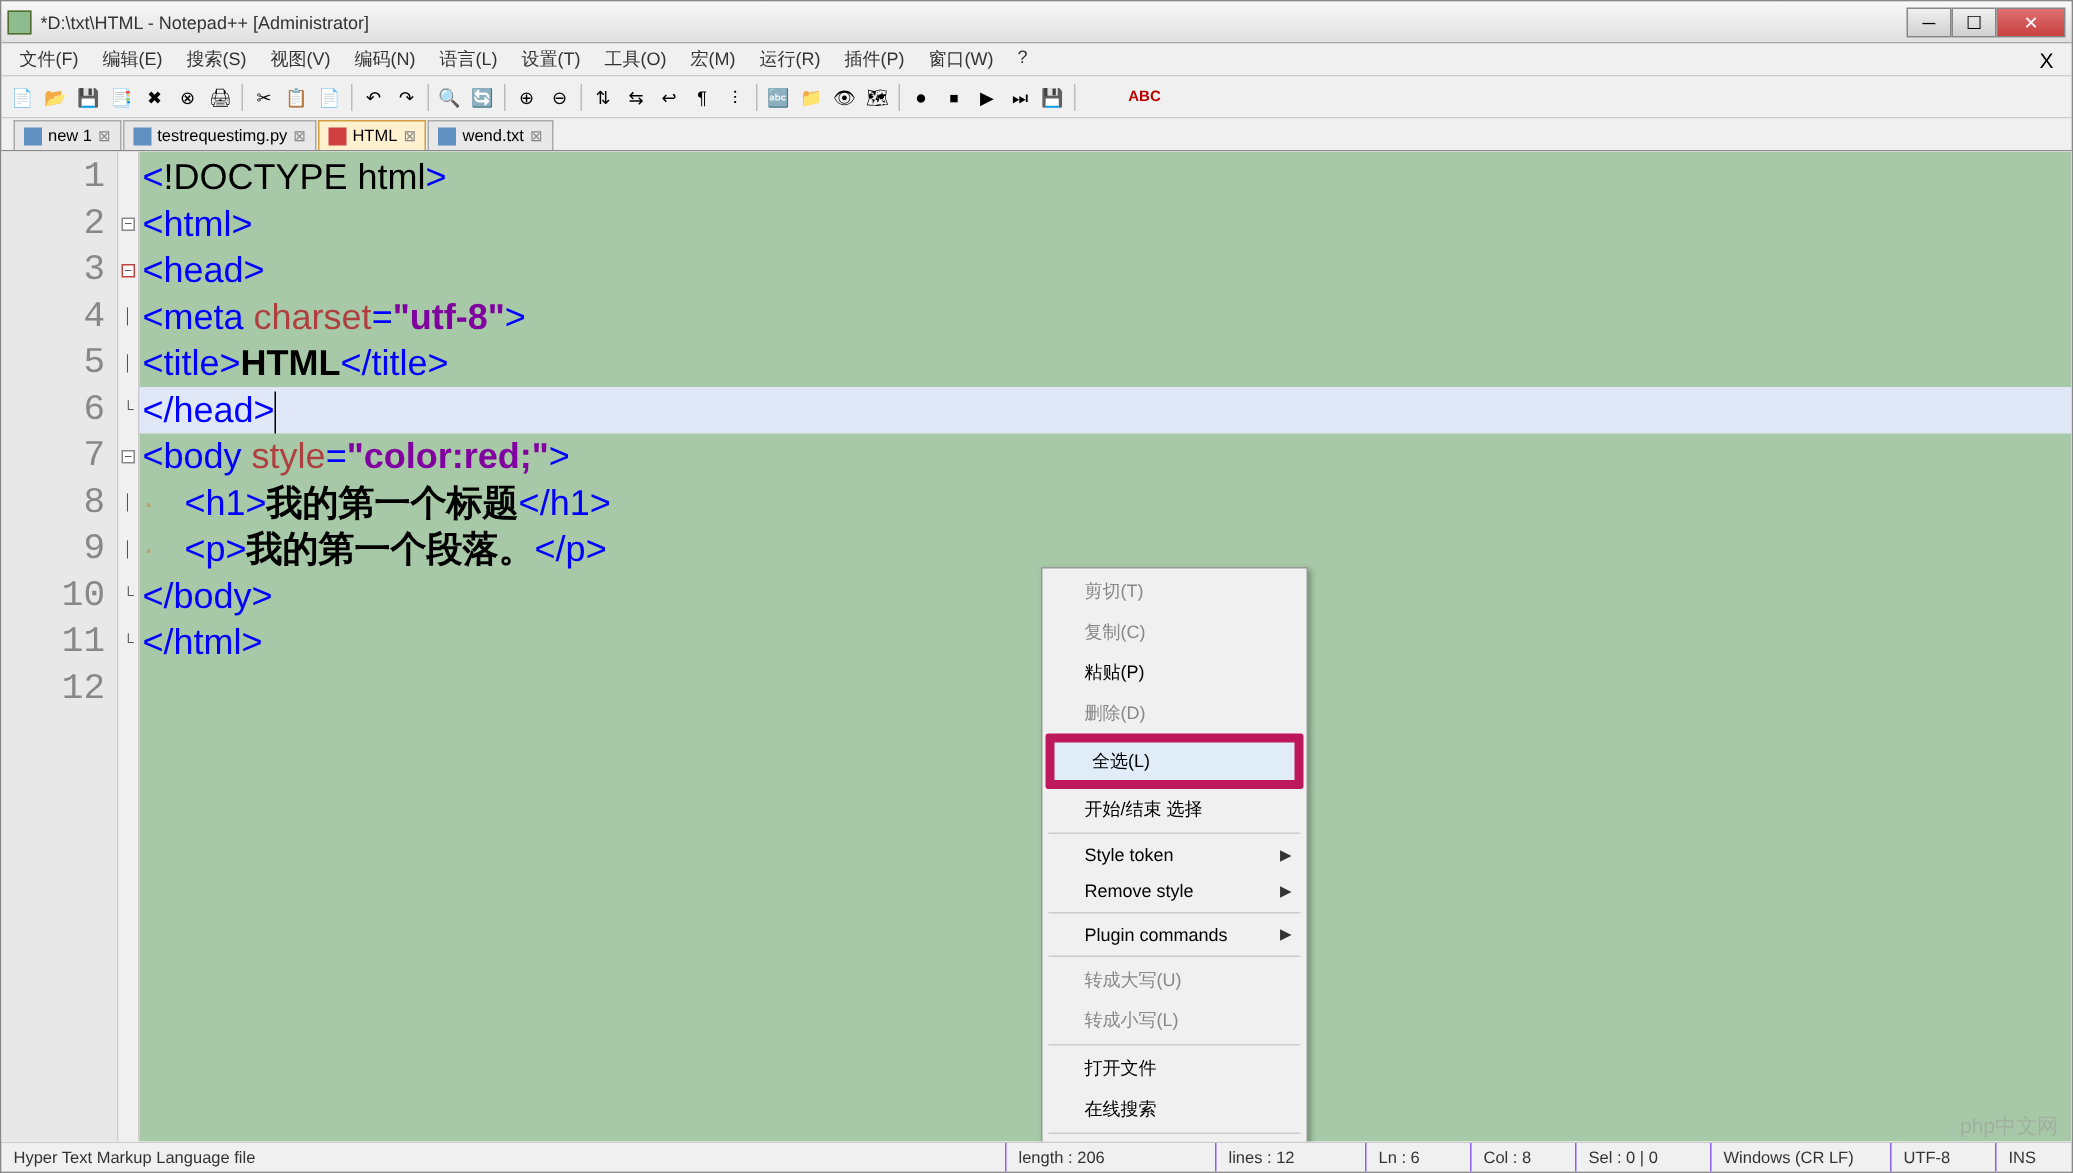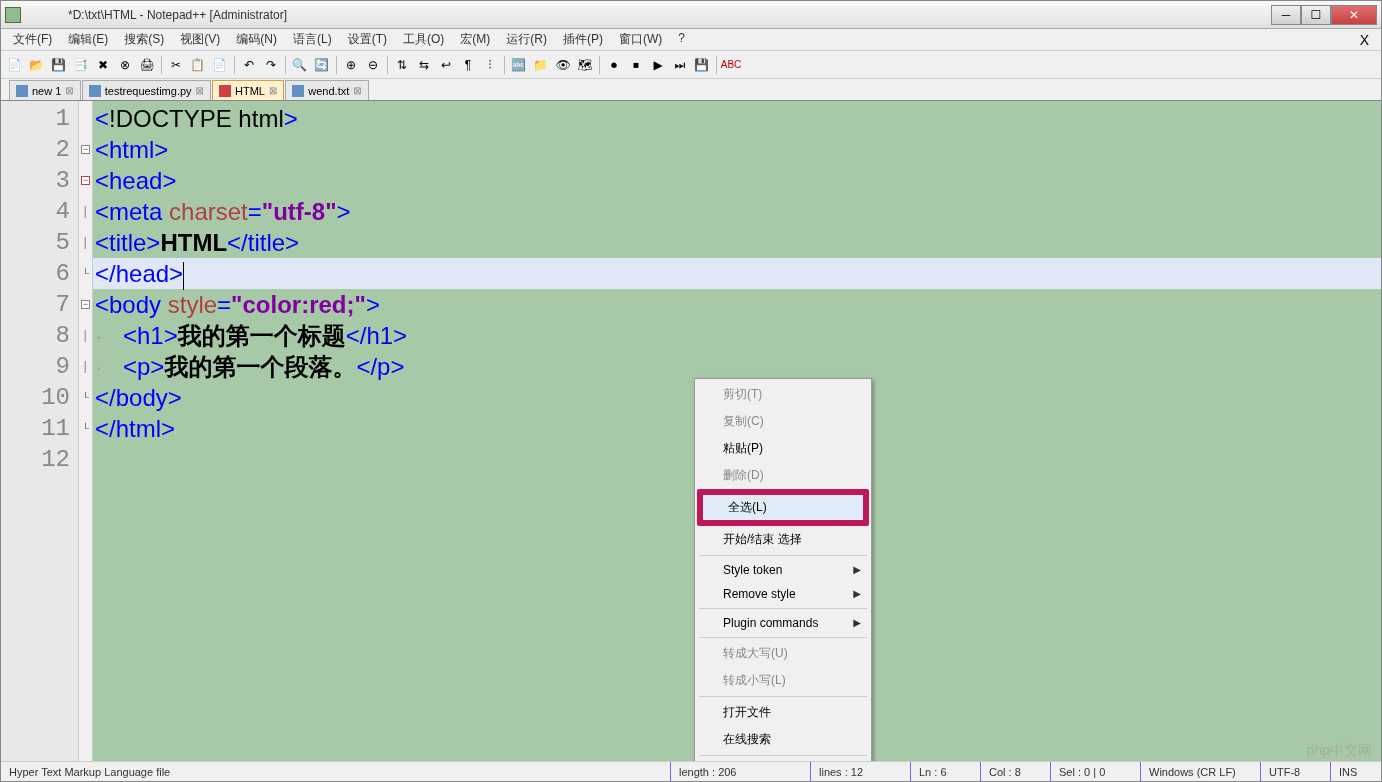--- a/index.html
+++ b/index.html
@@ -1,20 +1,20 @@
 <!DOCTYPE html>
 <html><head>
 <meta charset="utf-8">
 <style>
 * { margin: 0; padding: 0; box-sizing: border-box; font-family: "Microsoft YaHei", Arial, sans-serif; }
 body { background: #d4d0c8; overflow: hidden; width: 1382px; height: 782px; position: relative; }
 
 .window-frame { width: 1382px; height: 782px; background: linear-gradient(to bottom, #e8e8e8, #d8d8d8); border: 1px solid #888; display: flex; flex-direction: column; }
 
-.titlebar { height: 28px; background: linear-gradient(to bottom, #f8f8f8, #e0e0e0); display: flex; align-items: center; padding: 0 4px; border-bottom: 1px solid #aaa; gap: 41px; }
+.titlebar { height: 28px; background: linear-gradient(to bottom, #f8f8f8, #e0e0e0); display: flex; align-items: center; padding: 0 4px; border-bottom: 1px solid #aaa; }
 .titlebar-icon { width: 16px; height: 16px; background: #8fbc8f; border: 1px solid #556b2f; margin-right: 6px; }
 .titlebar-text { font-size: 12px; color: #333; flex: 1; }
 .win-controls { display: flex; gap: 0; }
 .win-btn { width: 30px; height: 20px; border: 1px solid #888; background: linear-gradient(to bottom, #f0f0f0, #d0d0d0); font-size: 12px; text-align: center; line-height: 18px; cursor: pointer; }
 .win-btn.close { background: linear-gradient(to bottom, #e07070, #c84040); color: white; width: 46px; }
 
 .menubar { height: 22px; background: #f0f0f0; display: flex; align-items: center; padding: 0 4px; border-bottom: 1px solid #ccc; justify-content: space-between; }
 .menu-items { display: flex; }
 .menu-item { font-size: 12px; padding: 2px 8px; cursor: pointer; color: #333; }
 .menu-close-x { font-size: 14px; padding: 0 8px; cursor: pointer; }
@@ -128,21 +128,21 @@
     <div class="tb-btn">📁</div>
     <div class="tb-btn">👁</div>
     <div class="tb-btn">🗺</div>
     <div class="tb-sep"></div>
     <div class="tb-btn">⏺</div>
     <div class="tb-btn">⏹</div>
     <div class="tb-btn">▶</div>
     <div class="tb-btn">⏭</div>
     <div class="tb-btn">💾</div>
     <div class="tb-sep"></div>
-    <div class="tb-btn" style="color:#b00;font-weight:normal;font-size:10px;">ABC</div>
+    <div class="tb-btn" style="color:#b00;font-weight:bold;font-size:10px;margin-left:32px;">ABC</div>
   </div>
 
   <div class="tabbar">
     <div class="file-tab">
       <div class="file-tab-icon"></div>
       <span>new 1</span>
       <span class="file-tab-close">⊠</span>
     </div>
     <div class="file-tab">
       <div class="file-tab-icon"></div>

